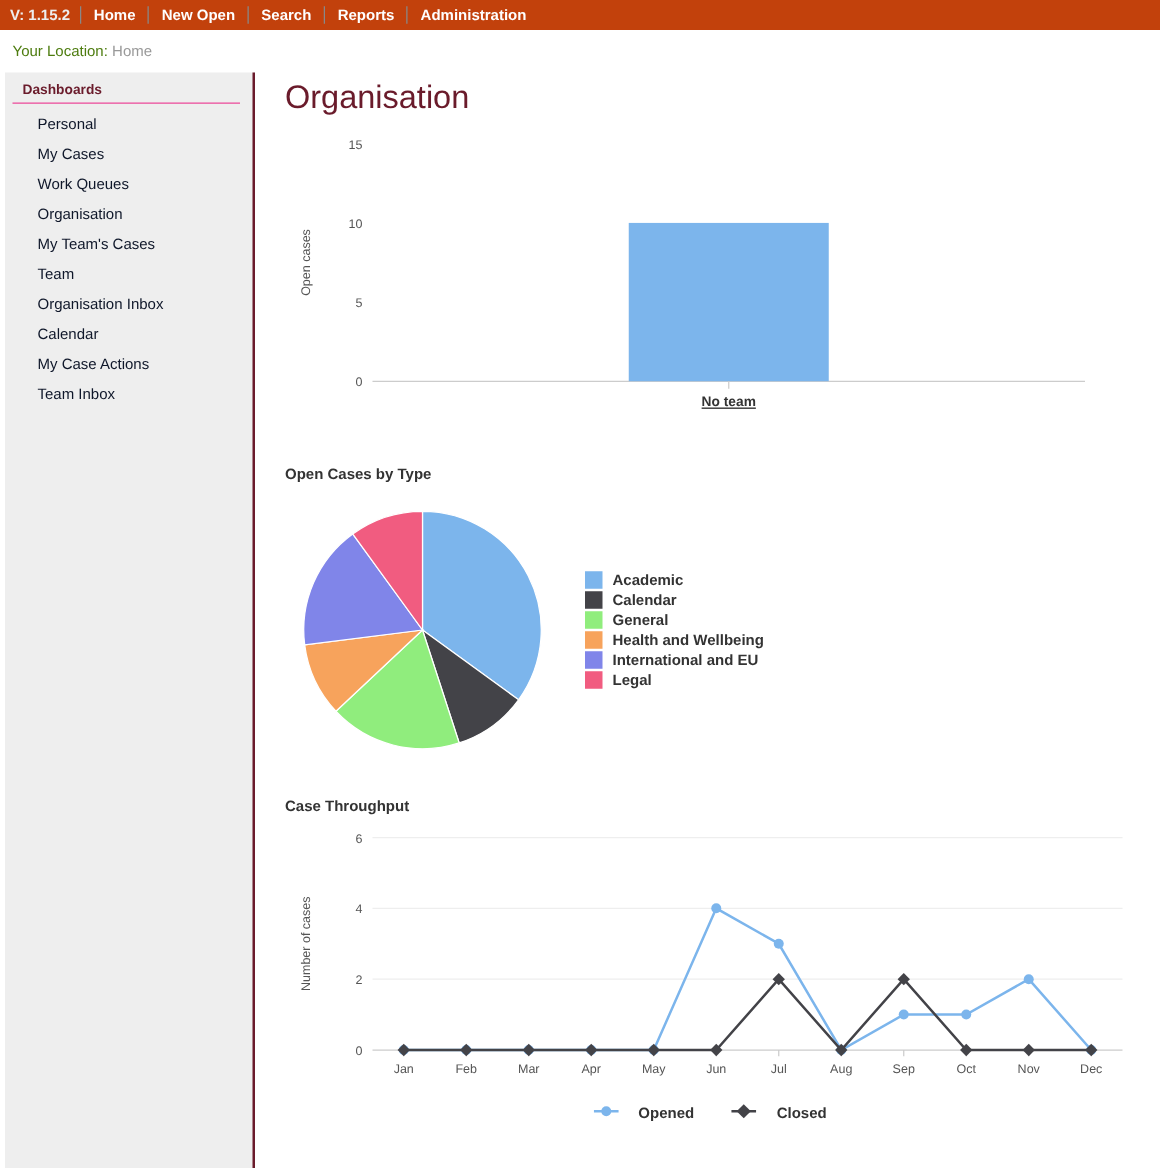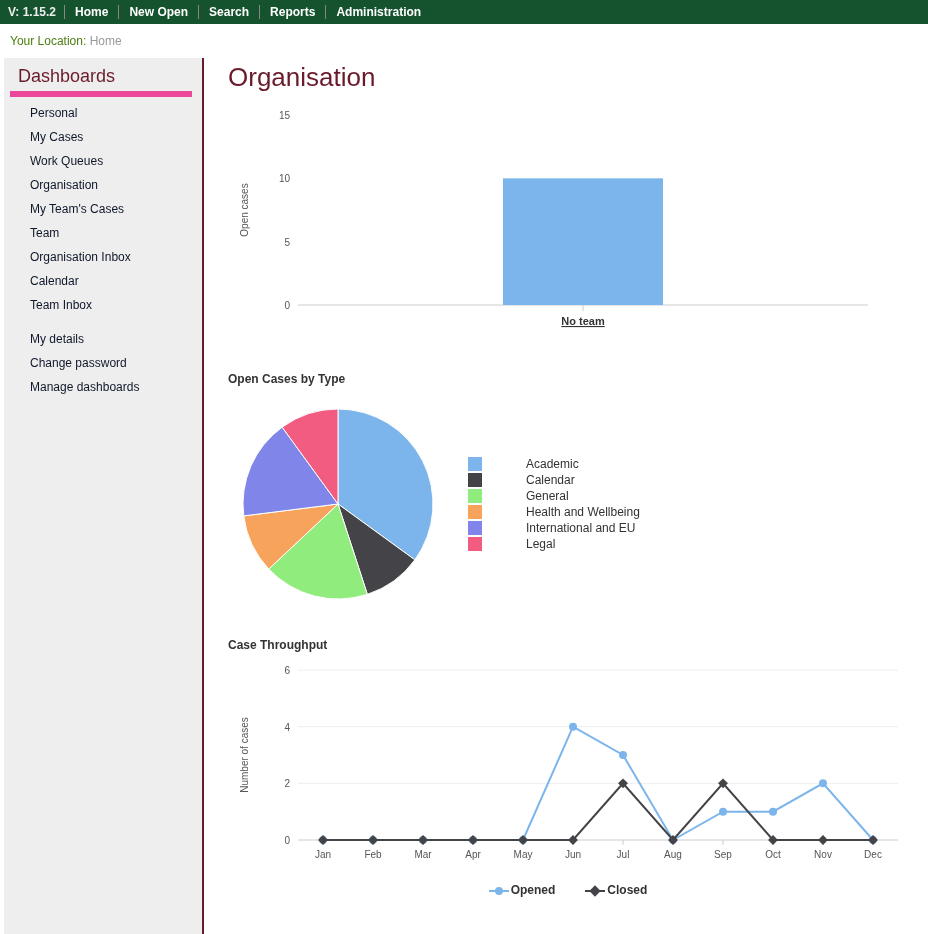--- a/index.html
+++ b/index.html
@@ -1,39 +1,39 @@
 <!DOCTYPE html>
 <html><head>
 <meta charset="utf-8">
 <style>
   * { box-sizing: border-box; margin: 0; padding: 0; }
   body { font-family: Verdana, Geneva, sans-serif; font-size: 12px; color: #333; background: #fff; width: 928px; }
-  .topbar { background: #14532d; color: #fff; height: 24px; display: flex; align-items: center; padding: 0 8px; }
+  .topbar { background: #c2410c; color: #fff; height: 24px; display: flex; align-items: center; padding: 0 8px; }
   .topbar .version { font-weight: bold; color: #eee; padding-right: 8px; border-right: 1px solid #888; }
   .topbar a { color: #fff; font-weight: bold; text-decoration: none; padding: 0 10px; border-right: 1px solid #888; }
   .topbar a:last-child { border-right: none; }
   .breadcrumb { padding: 10px 10px; font-size: 12px; }
   .breadcrumb .label { color: #4d7c0f; }
   .breadcrumb .loc { color: #999; }
   .layout { display: flex; }
   .sidebar { width: 212px; background: #eee; border-right: 2px solid #6a1b2b; margin-left: 4px; padding-bottom: 10px; }
-  .sidebar h3 { color: #6a1b2b; font-size: 18px; font-weight: normal; padding: 8px 10px 4px 8px; border-bottom: 6px solid #ec4899; margin: 0 10px 4px 6px; }
+  .sidebar h3 { color: #6a1b2b; font-size: 11px; font-weight: bold; padding: 8px 10px 4px 8px; border-bottom: 1px solid #ec4899; margin: 0 10px 4px 6px; }
   .sidebar ul { list-style: none; padding: 0; margin: 0 0 10px 0; }
   .sidebar li { padding: 5px 10px 5px 26px; color: #0f172a; cursor: pointer; }
   .main { flex: 1; padding: 4px 20px 20px 24px; }
   .main h1 { color: #6a1b2b; font-weight: normal; font-size: 26px; margin-bottom: 12px; font-family: Verdana, sans-serif; }
   .chart-title { font-weight: bold; font-size: 12px; margin: 8px 0 8px 0; }
   .chart-box { position: relative; margin-bottom: 24px; }
   svg text { font-family: Verdana, sans-serif; font-size: 11px; fill: #333; }
   .axis-label { font-size: 10px; fill: #555; }
   .ytitle { font-size: 10px; fill: #555; }
-  .legend-row { display: flex; align-items: center; margin: 2px 0; font-size: 12px; font-weight: normal; gap: 36px; }
+  .legend-row { display: flex; align-items: center; margin: 2px 0; font-size: 12px; font-weight: bold; }
   .legend-sw { width: 14px; height: 14px; margin-right: 8px; }
   .throughput-legend { display:flex; justify-content:center; gap:30px; margin-top:10px; font-weight:bold; }
-  .tl-item { display:flex; align-items:flex-end; gap:2px; }
+  .tl-item { display:flex; align-items:flex-start; gap:16px; }
 </style>
 </head>
 <body>
 
 <div class="topbar">
   <span class="version">V: 1.15.2</span>
   <a href="#">Home</a>
   <a href="#">New Open</a>
   <a href="#">Search</a>
   <a href="#">Reports</a>
@@ -50,26 +50,22 @@
     <h3>Dashboards</h3>
     <ul>
       <li>Personal</li>
       <li>My Cases</li>
       <li>Work Queues</li>
       <li>Organisation</li>
       <li>My Team's Cases</li>
       <li>Team</li>
       <li>Organisation Inbox</li>
       <li>Calendar</li>
+      <li>My Case Actions</li>
       <li>Team Inbox</li>
-    </ul>
-    <ul>
-      <li>My details</li>
-      <li>Change password</li>
-      <li>Manage dashboards</li>
     </ul>
   </div>
 
   <div class="main">
     <h1>Organisation</h1>
 
     <div class="chart-box">
       <svg id="barchart" width="660" height="240">
           <text x="62" y="204" text-anchor="end" class="axis-label">0</text>
           <text x="62" y="140.66666666666669" text-anchor="end" class="axis-label">5</text>

